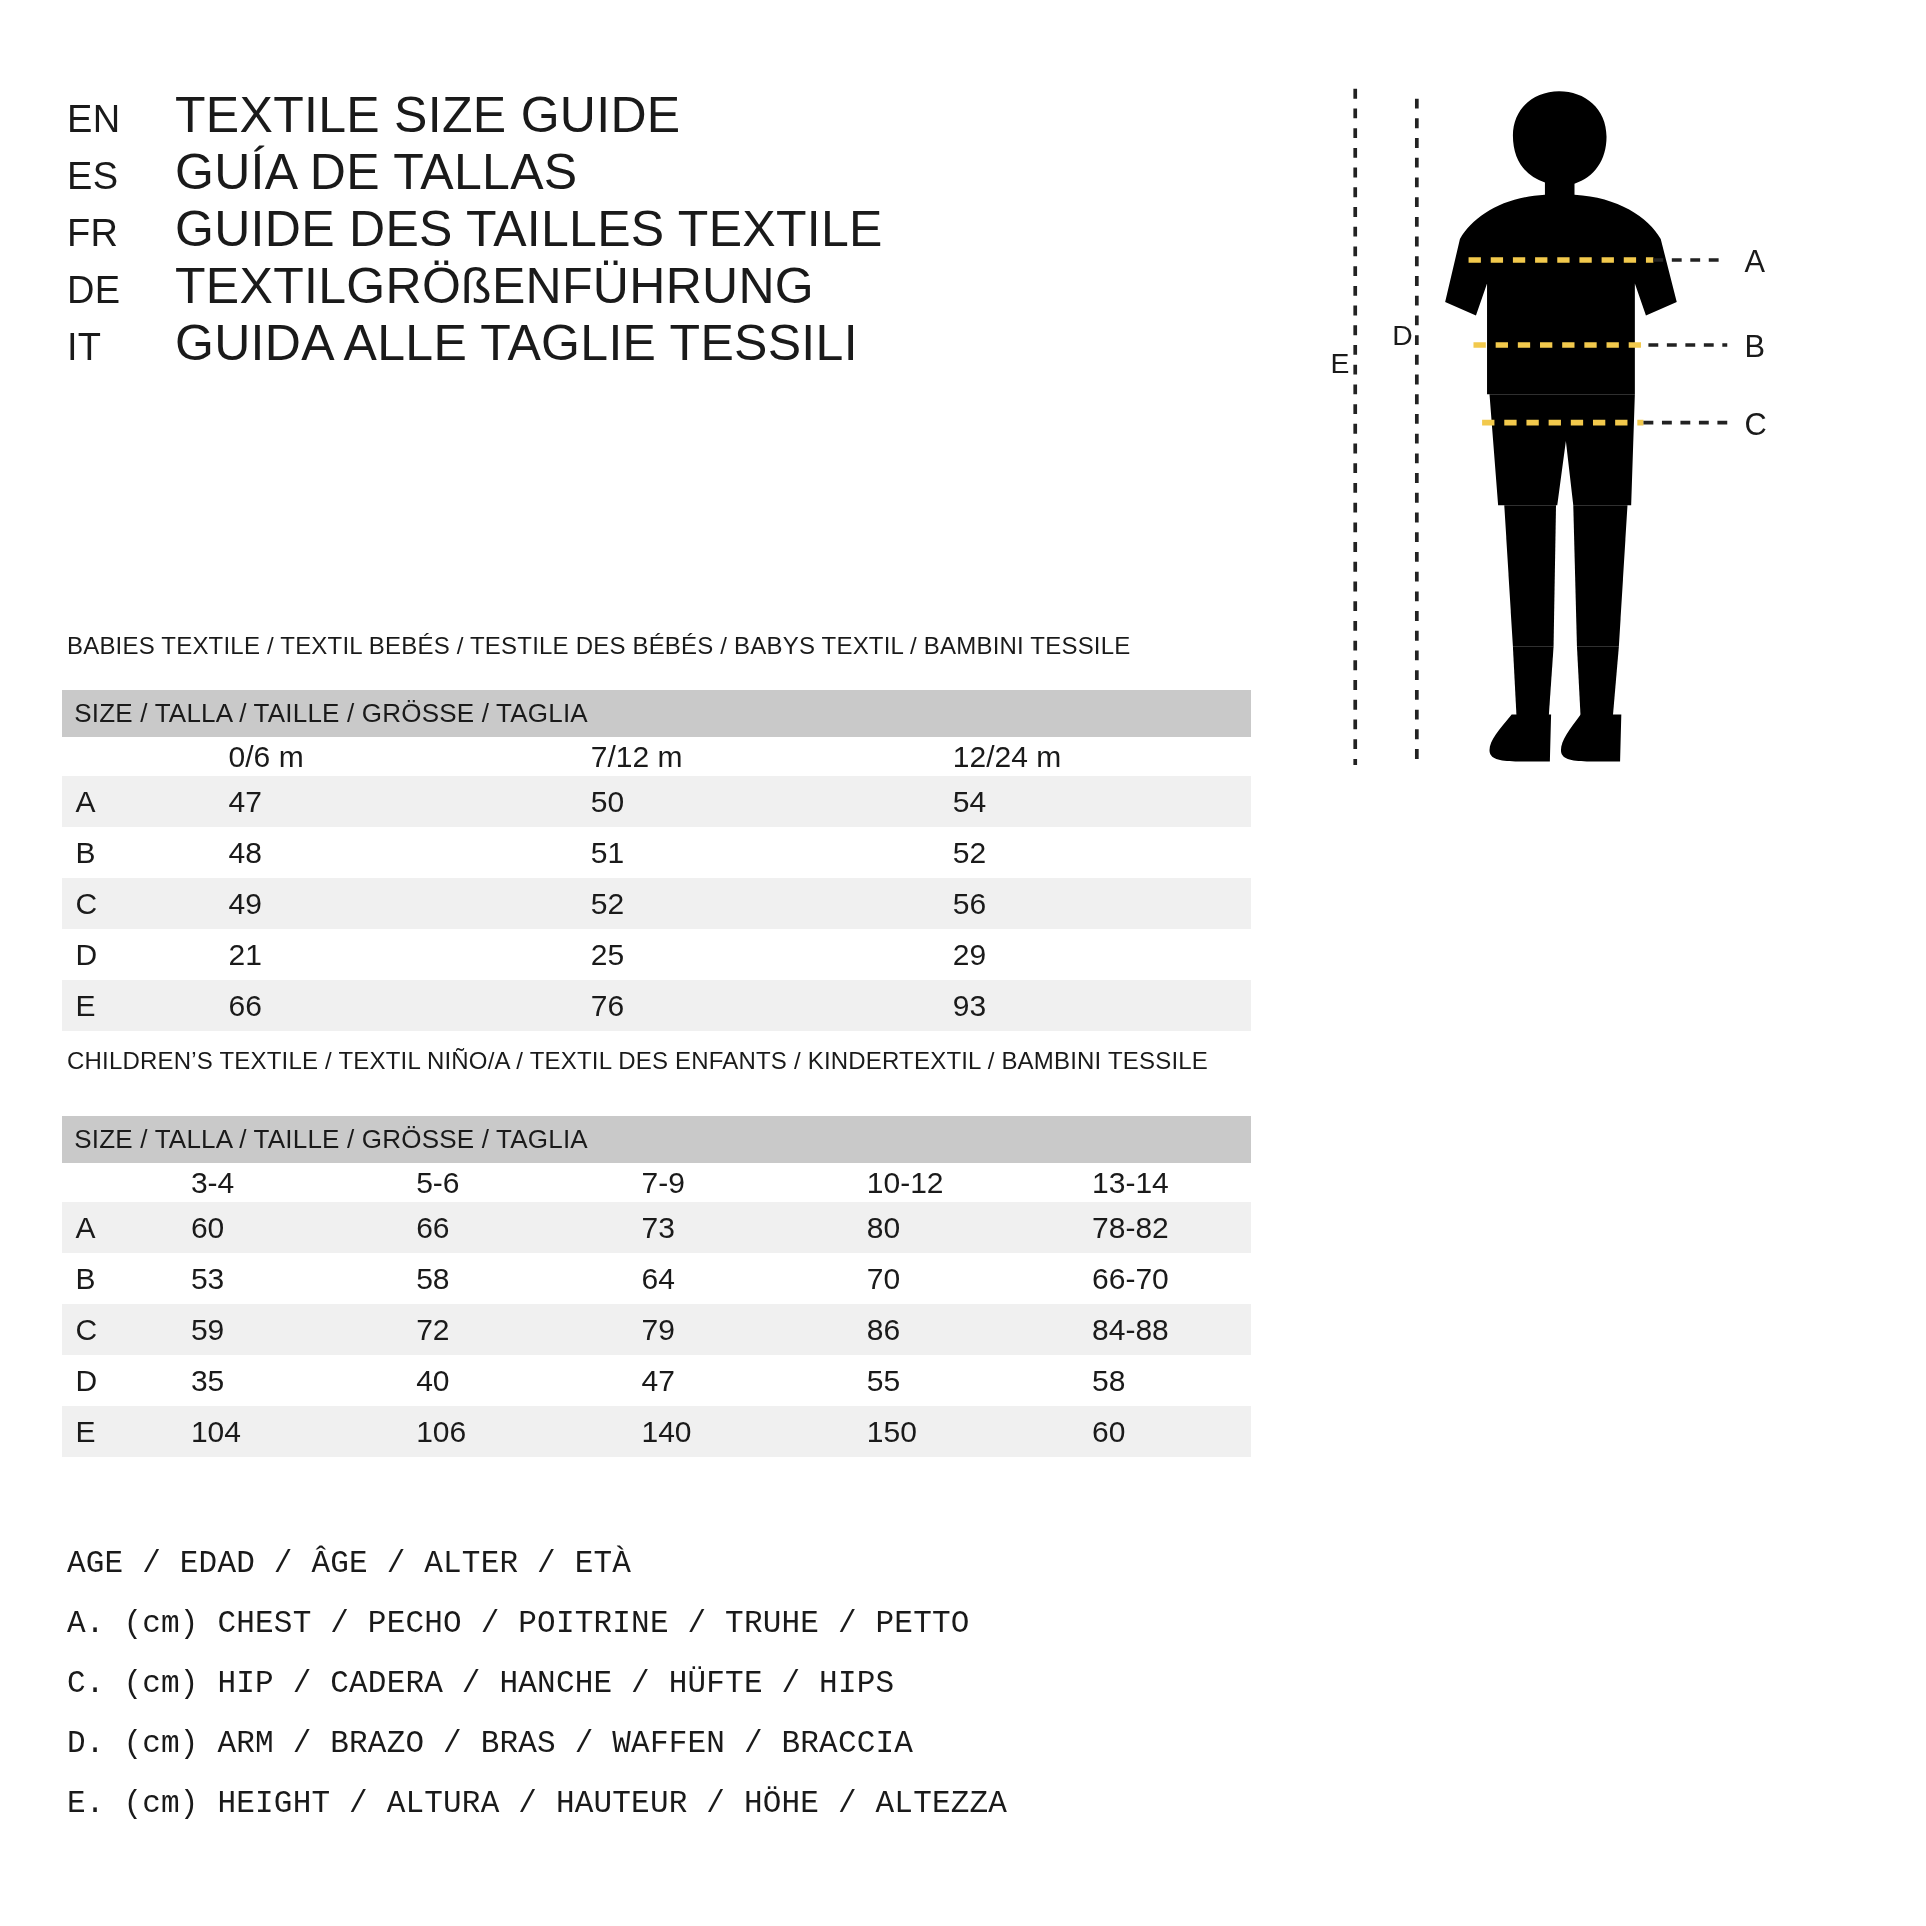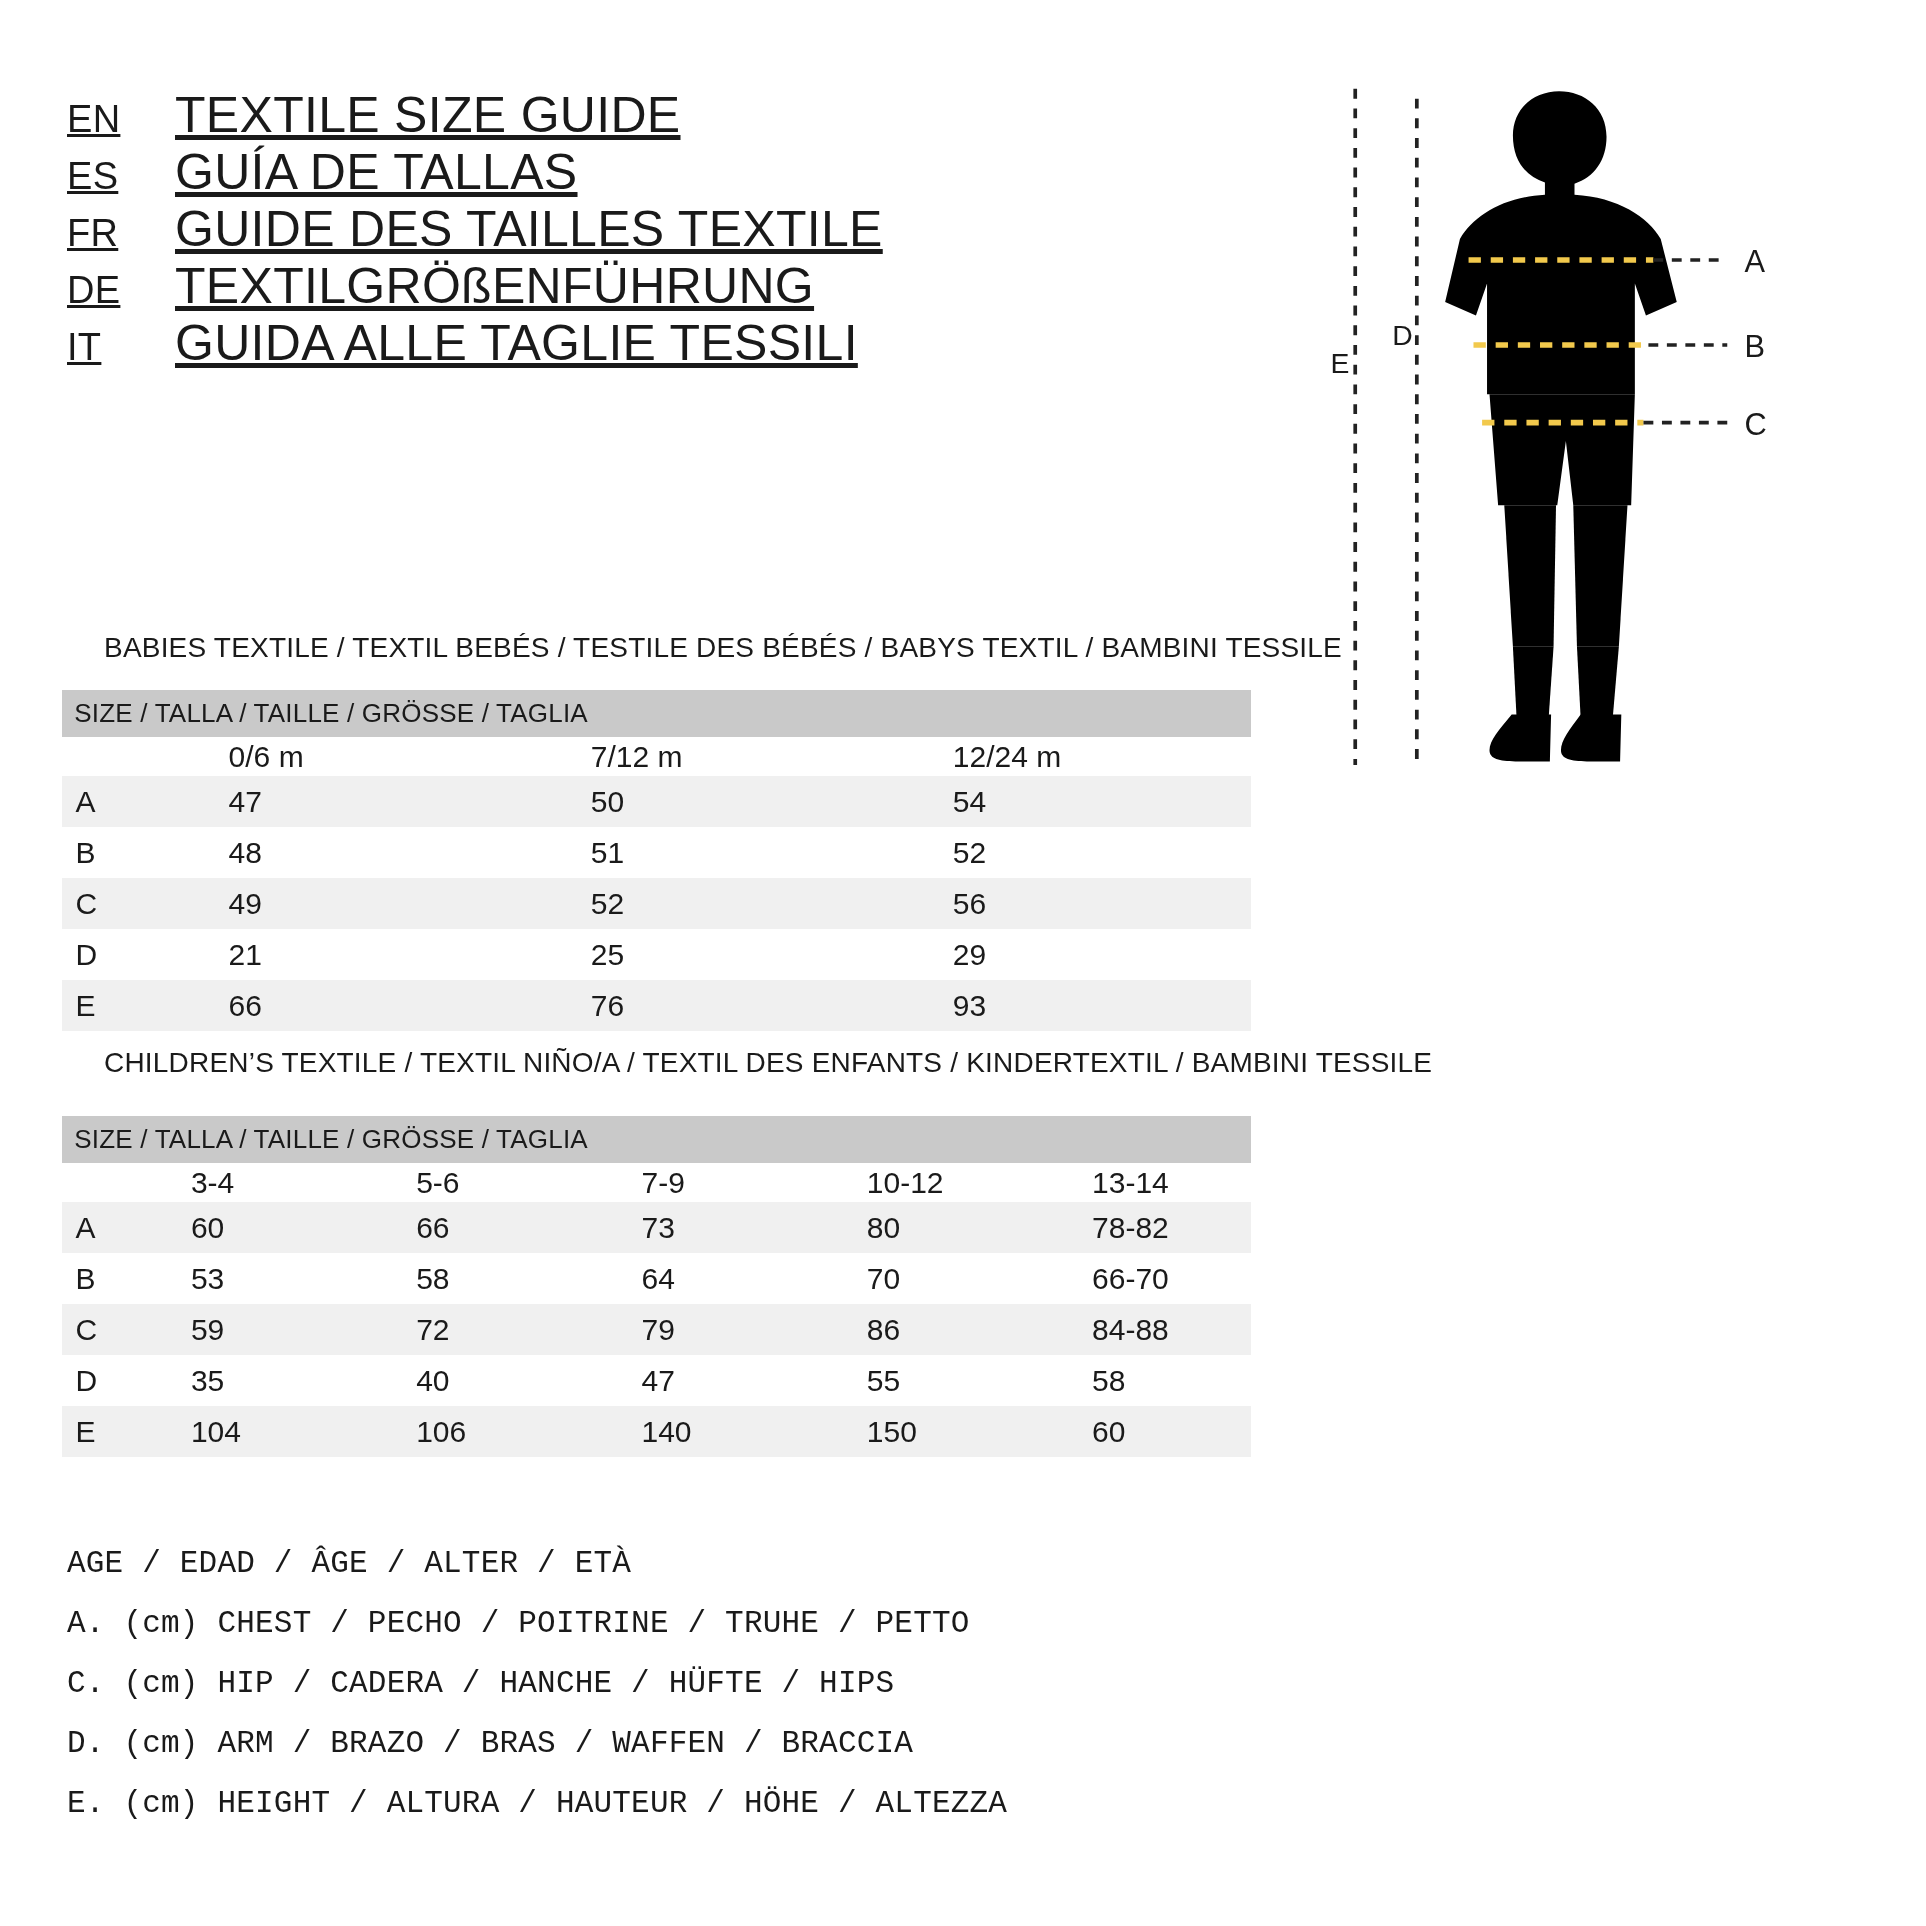--- a/index.html
+++ b/index.html
@@ -25,21 +25,20 @@
   .title-block {
     position: absolute;
     left: 67px;
     top: 86px;
     width: 1171px;
   }
   .title-row {
     display: flex;
     align-items: baseline;
     height: 57px;
-    text-decoration: underline;
   }
   .title-lang {
     width: 108px;
     font-size: 38px;
     letter-spacing: 0.3px;
   }
   .title-text {
     font-size: 50px;
     letter-spacing: 0.3px;
   }
@@ -51,24 +50,23 @@
     top: 74px;
     width: 493px;
     height: 696px;
   }
   .fig-svg { display: block; }
 
   
   .section-heading {
     position: absolute;
     left: 67px;
-    font-size: 28px;
+    font-size: 24px;
     letter-spacing: 0.2px;
     white-space: nowrap;
-    margin-left: 37px;
   }
   #babies-heading { top: 632px; }
   #children-heading { top: 1047px; }
 
   
   .size-table {
     position: absolute;
     left: 62px;
     border-collapse: collapse;
     font-size: 30px;

